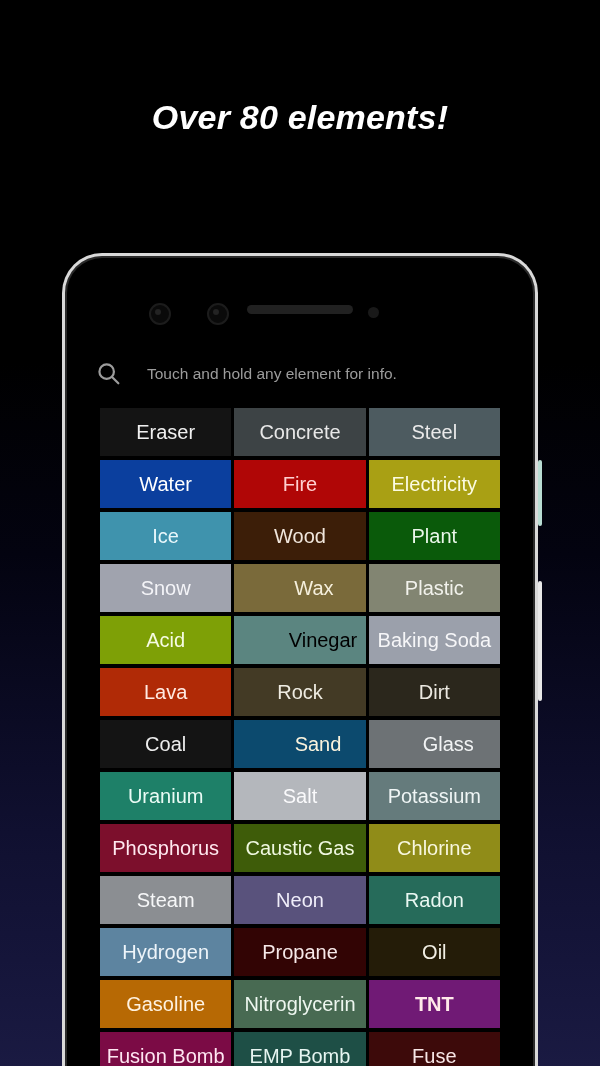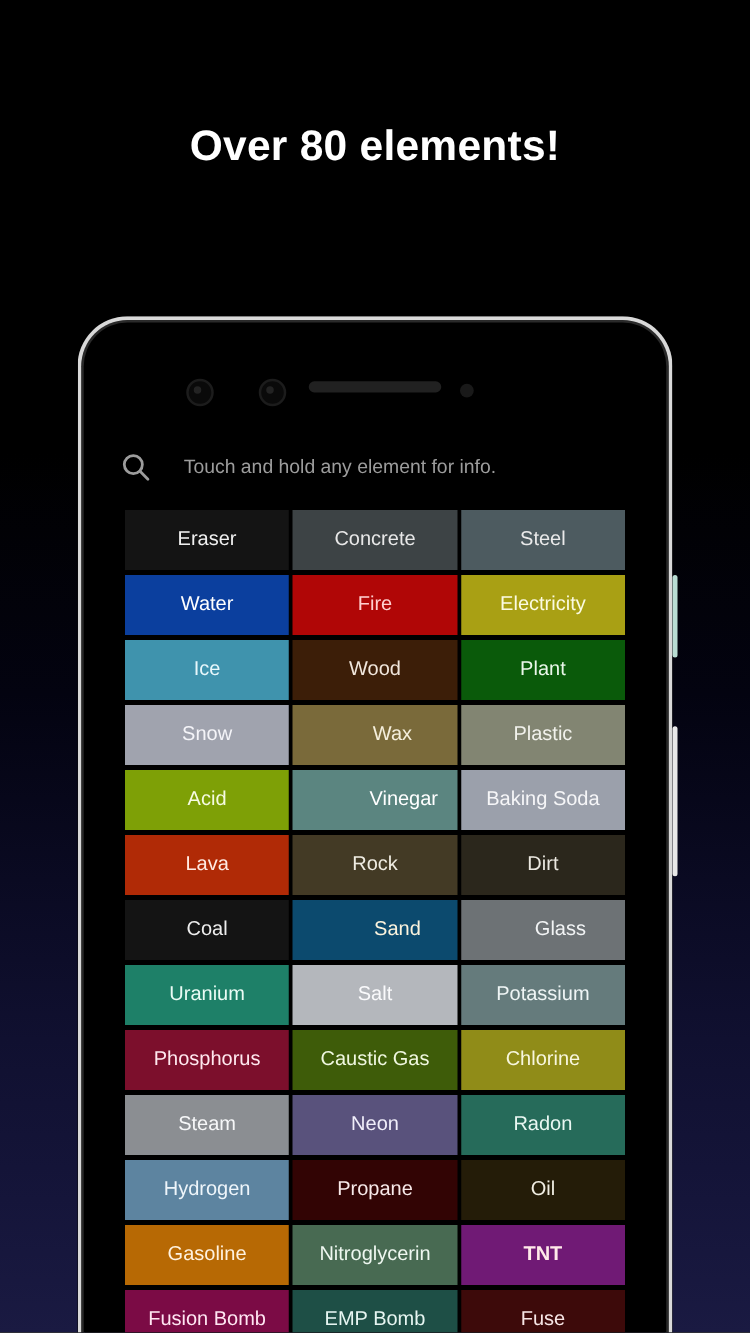--- a/index.html
+++ b/index.html
@@ -27,20 +27,21 @@
   .headline {
     position: absolute;
     top: 98px;
     left: 0;
     width: 600px;
     text-align: center;
     color: #ffffff;
     font-size: 34px;
     font-weight: bold;
     letter-spacing: 0.2px;
+    font-style: italic;
   }
 
   
   .phone {
     position: absolute;
     left: 62px;
     top: 253px;
     width: 476px;
     height: 860px;
     border-radius: 40px 40px 0 0;
@@ -171,21 +172,21 @@
     width: 400px;
     display: grid;
     grid-template-columns: repeat(3, 1fr);
     gap: 4px 3px;
   }
   .cell {
     height: 48px;
     display: flex;
     align-items: center;
     justify-content: center;
-    font-size: 16px;
+    font-size: 20px;
     text-align: center;
     box-sizing: border-box;
     overflow: hidden;
     white-space: nowrap;
   }
 </style>
 </head>
 <body>
 
 <div id="screen">
@@ -221,21 +222,21 @@
           <div class="cell" style="background: rgb(11, 63, 158); color: rgb(255, 255, 255);">Water</div>
           <div class="cell" style="background: rgb(176, 6, 6); color: rgb(255, 207, 207);">Fire</div>
           <div class="cell" style="background: rgb(169, 160, 20); color: rgb(251, 251, 226);">Electricity</div>
           <div class="cell" style="background: rgb(63, 147, 173); color: rgb(232, 247, 251);">Ice</div>
           <div class="cell" style="background: rgb(60, 30, 8); color: rgb(240, 230, 220);">Wood</div>
           <div class="cell" style="background: rgb(10, 90, 10); color: rgb(234, 247, 234);">Plant</div>
           <div class="cell" style="background: rgb(160, 163, 174); color: rgb(244, 244, 248);">Snow</div>
           <div class="cell" style="background: rgb(122, 106, 58); color: rgb(245, 239, 220); padding-left: 28px;">Wax</div>
           <div class="cell" style="background: rgb(130, 133, 114); color: rgb(242, 242, 236);">Plastic</div>
           <div class="cell" style="background: rgb(126, 160, 6); color: rgb(246, 251, 226);">Acid</div>
-          <div class="cell" style="background: rgb(91, 133, 128); color: #ffffff; padding-left: 46px;">Vinegar</div>
+          <div class="cell" style="background: rgb(91, 133, 128); color: #000000; padding-left: 46px;">Vinegar</div>
           <div class="cell" style="background: rgb(155, 160, 171); color: rgb(246, 246, 248);">Baking Soda</div>
           <div class="cell" style="background: rgb(176, 42, 6); color: rgb(255, 234, 226);">Lava</div>
           <div class="cell" style="background: rgb(67, 58, 37); color: rgb(239, 236, 226);">Rock</div>
           <div class="cell" style="background: rgb(43, 39, 28); color: rgb(235, 232, 224);">Dirt</div>
           <div class="cell" style="background: rgb(20, 20, 20); color: rgb(237, 237, 237);">Coal</div>
           <div class="cell" style="background: #0c4a6e; color: rgb(251, 243, 221); padding-left: 36px;">Sand</div>
           <div class="cell" style="background: rgb(109, 114, 117); color: rgb(242, 244, 245); padding-left: 28px;">Glass</div>
           <div class="cell" style="background: rgb(30, 128, 104); color: rgb(234, 251, 245);">Uranium</div>
           <div class="cell" style="background: rgb(180, 183, 188); color: rgb(250, 250, 252);">Salt</div>
           <div class="cell" style="background: rgb(101, 123, 124); color: rgb(239, 245, 245);">Potassium</div>

